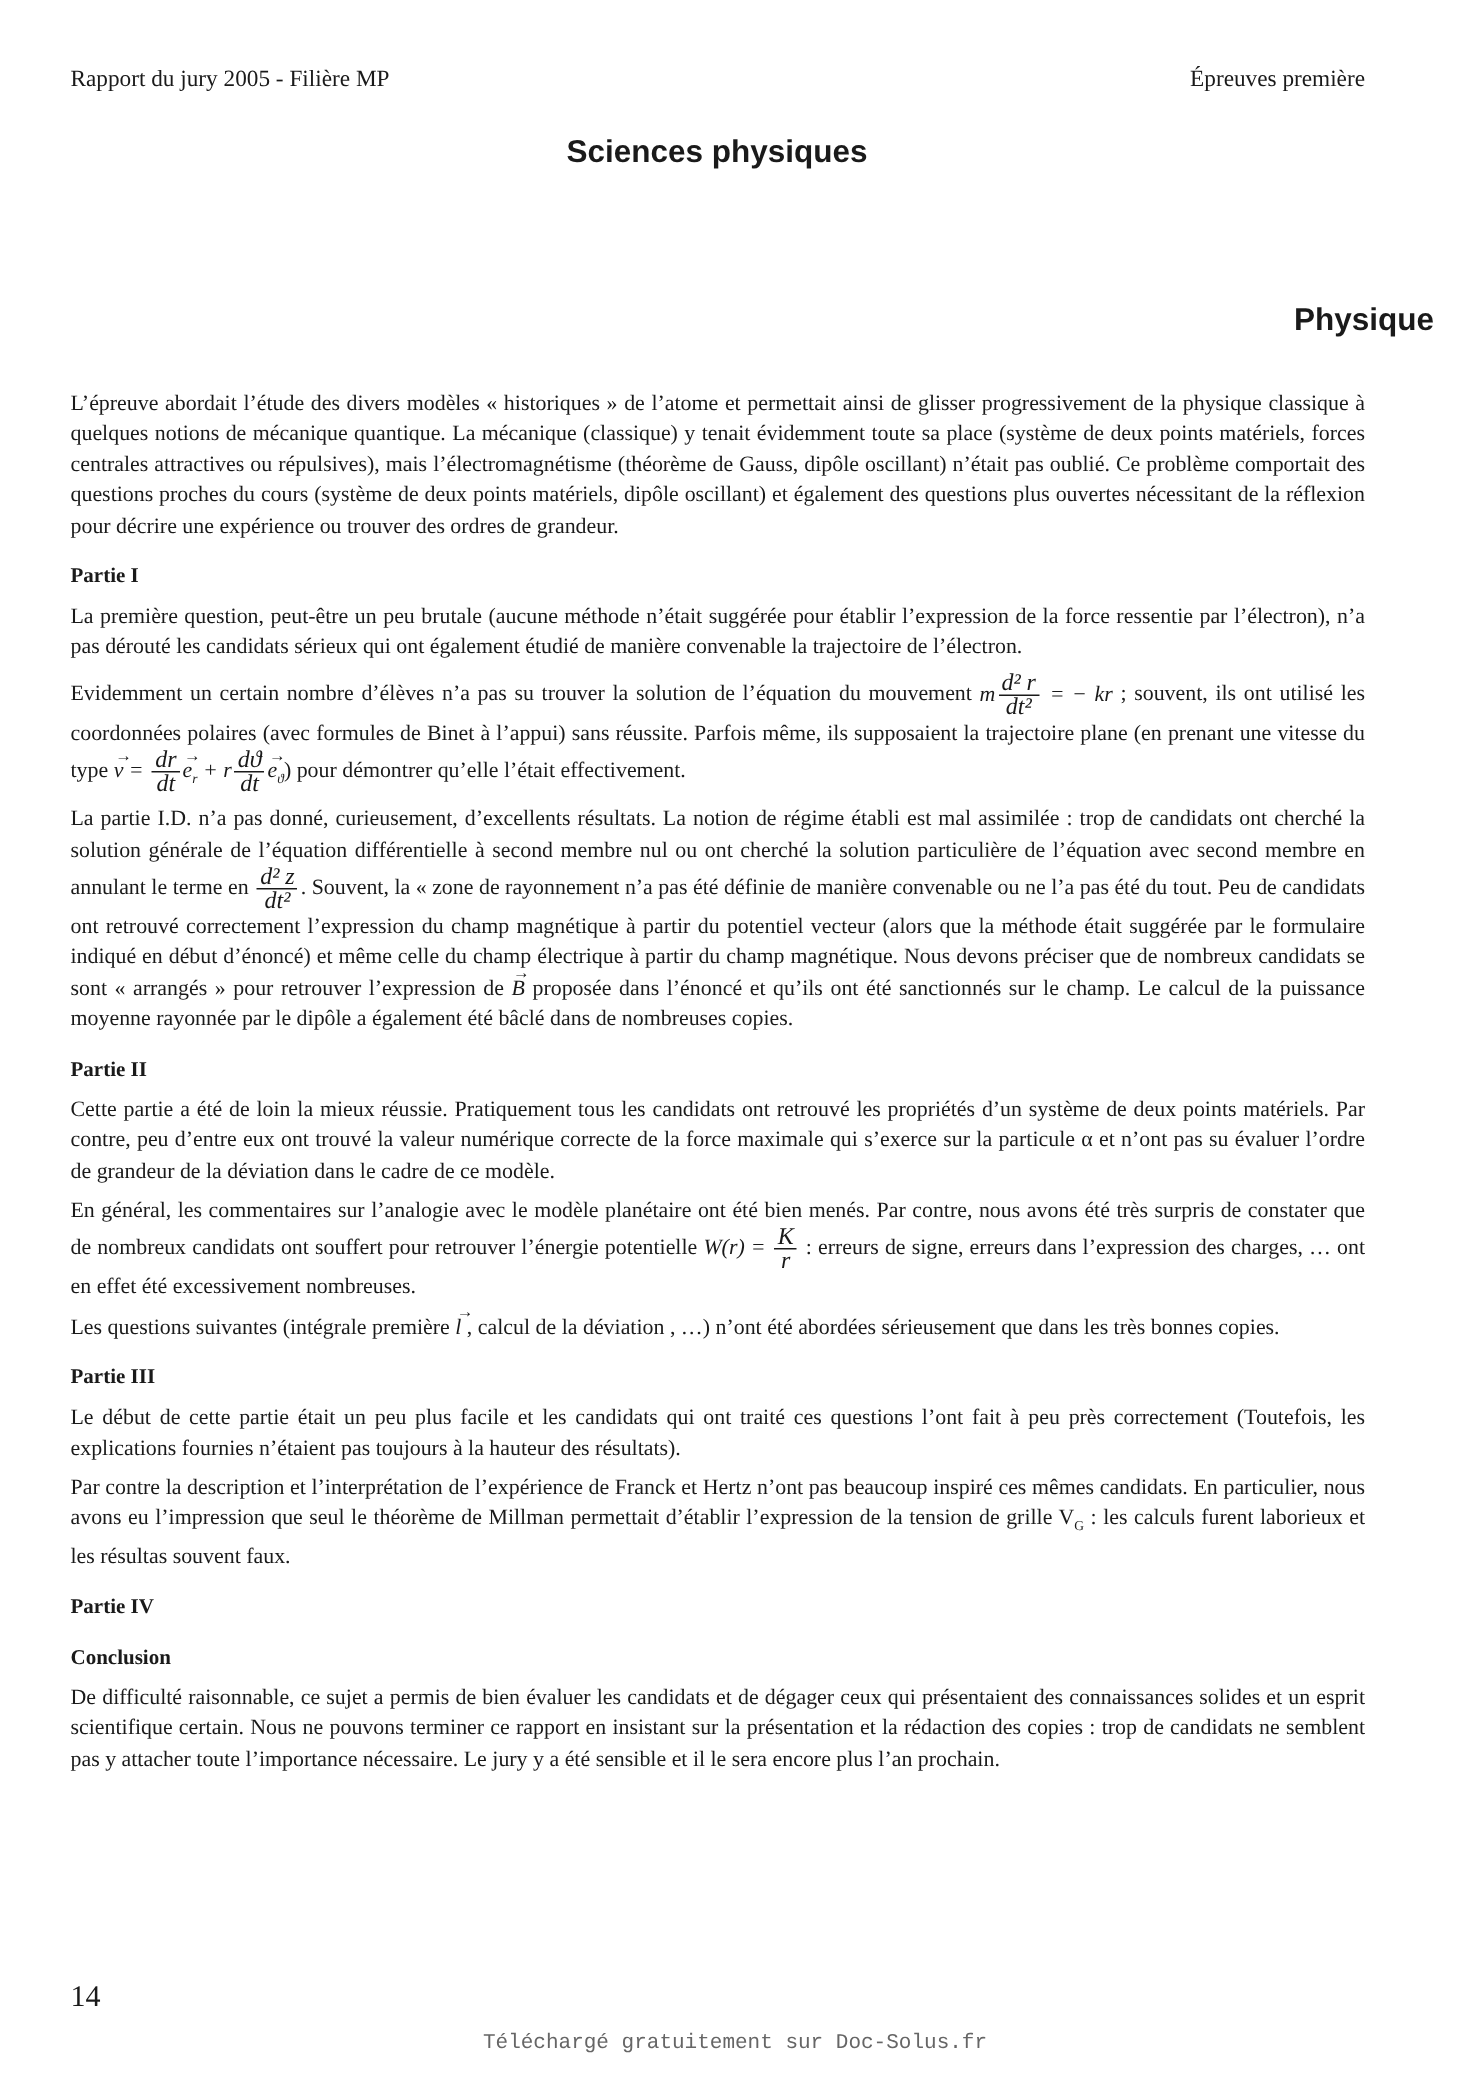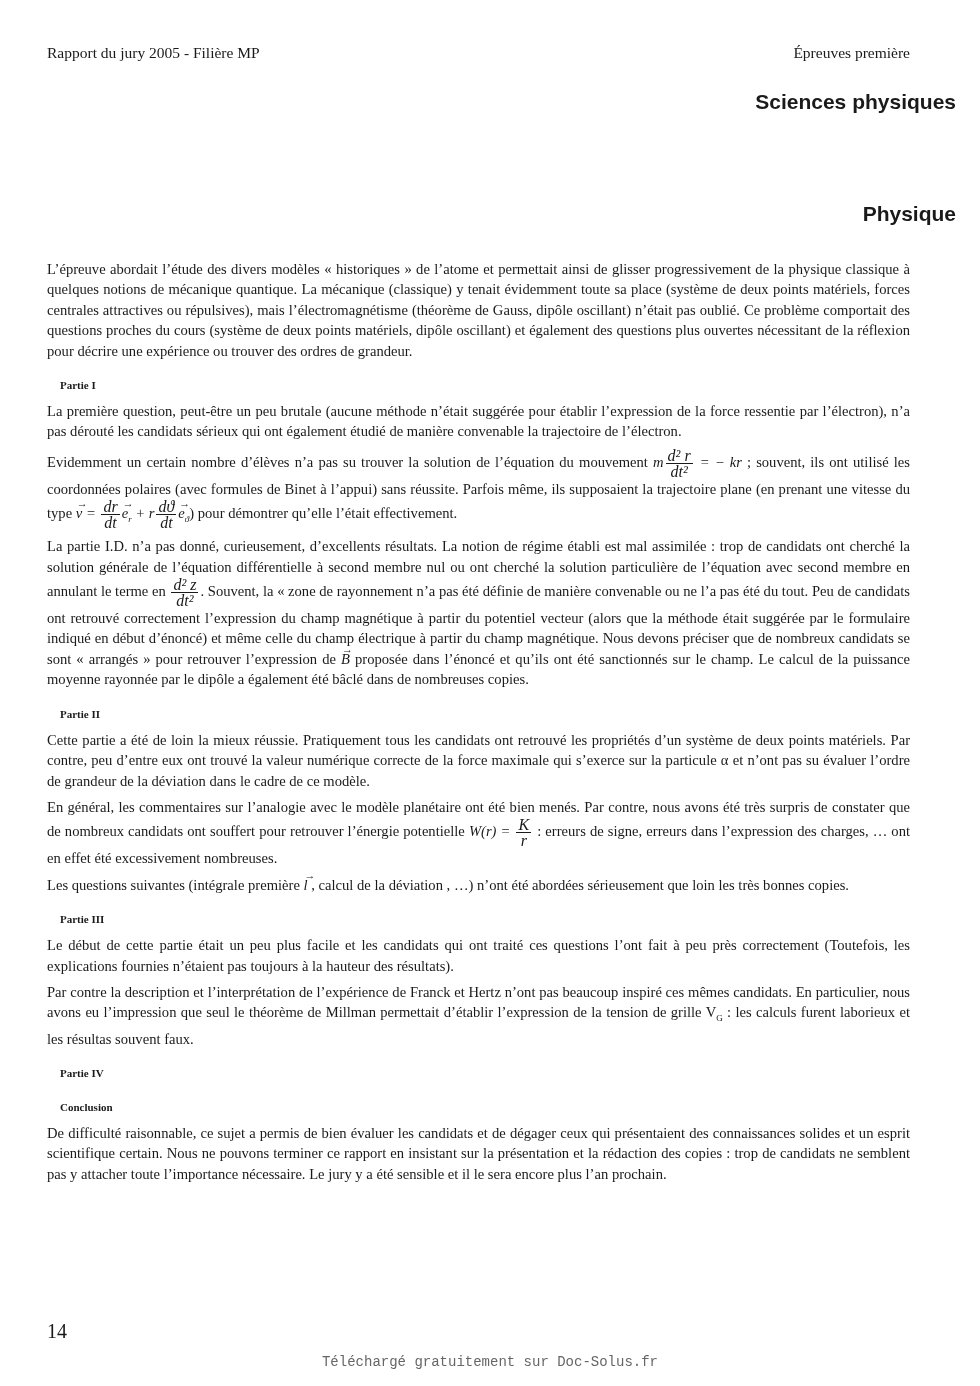--- a/index.html
+++ b/index.html
@@ -3,26 +3,26 @@
 <meta charset="utf-8">
 <style>
   html, body { margin: 0; padding: 0; background: #ffffff; }
   body { width: 980px; height: 1386px; position: relative; overflow: hidden; color: #1a1a1a; }
   .serif { font-family: "Liberation Serif", "DejaVu Serif", serif; }
   .sans { font-family: "Liberation Sans", "DejaVu Sans", sans-serif; }
   .mono { font-family: "Liberation Mono", "DejaVu Sans Mono", monospace; }
 
   .header-left { position: absolute; left: 47px; top: 44px; font-size: 15.5px; }
   .header-right { position: absolute; right: 70px; top: 44px; font-size: 15.5px; }
-  .doc-title { position: absolute; left: 0; width: 956px; top: 90px; text-align: right; font-size: 21px; font-weight: bold; }
+  .doc-title { position: absolute; left: 0; width: 956px; top: 90px; text-align: center; font-size: 21px; font-weight: bold; }
   .section-title { position: absolute; left: 0; width: 956px; top: 202px; text-align: right; font-size: 21px; font-weight: bold; }
 
   .content { position: absolute; left: 47px; top: 259px; width: 863px; font-size: 14.6px; line-height: 20.4px; text-align: justify; }
   .content p { margin: 0 0 6px 0; }
-  .content h2 { font-size: 11px; font-weight: bold; margin: 14px 0 6px 13px; line-height: 20px; }
+  .content h2 { font-size: 14px; font-weight: bold; margin: 14px 0 6px 0; line-height: 20px; }
   .intro { margin-bottom: 8px !important; }
 
   .math { font-family: "Liberation Serif", "DejaVu Serif", serif; font-style: italic; white-space: nowrap; }
   .frac { display: inline-block; vertical-align: middle; text-align: center; font-style: italic; line-height: 15px; margin: 0 2px; }
   .frac .num { display: block; border-bottom: 1px solid #1a1a1a; padding: 0 2px; font-size: 16px; }
   .frac .den { display: block; padding: 0 2px; font-size: 16px; }
   .vec { position: relative; display: inline-block; }
   .vec::before { content: "\2192"; position: absolute; top: -10px; left: 1px; font-size: 11px; font-style: normal; }
   sub.small { font-size: 9px; }
 
@@ -50,21 +50,21 @@
   <p>
     <span>La partie I.D. n’a pas donné, curieusement, d’excellents résultats. La notion de régime établi est mal assimilée : trop de candidats ont cherché la solution générale de l’équation différentielle à second membre nul ou ont cherché la solution particulière de l’équation avec second membre en annulant le terme en </span><span class="math"><span class="frac"><span class="num">d² z</span><span class="den">dt²</span></span></span><span>. Souvent, la « zone de rayonnement n’a pas été définie de manière convenable ou ne l’a pas été du tout. Peu de candidats ont retrouvé correctement l’expression du champ magnétique à partir du potentiel vecteur (alors que la méthode était suggérée par le formulaire indiqué en début d’énoncé) et même celle du champ électrique à partir du champ magnétique. Nous devons préciser que de nombreux candidats se sont « arrangés » pour retrouver l’expression de </span><span class="math vec">B</span><span> proposée dans l’énoncé et qu’ils ont été sanctionnés sur le champ. Le calcul de la puissance moyenne rayonnée par le dipôle a également été bâclé dans de nombreuses copies.</span>
   </p>
 
   <h2>Partie II</h2>
   <p>Cette partie a été de loin la mieux réussie. Pratiquement tous les candidats ont retrouvé les propriétés d’un système de deux points matériels. Par contre, peu d’entre eux ont trouvé la valeur numérique correcte de la force maximale qui s’exerce sur la particule α et n’ont pas su évaluer l’ordre de grandeur de la déviation dans le cadre de ce modèle.</p>
   <p>
     <span>En général, les commentaires sur l’analogie avec le modèle planétaire ont été bien menés. Par contre, nous avons été très surpris de constater que de nombreux candidats ont souffert pour retrouver l’énergie potentielle </span><span class="math"><span>W(r) = </span><span class="frac"><span class="num">K</span><span class="den">r</span></span></span><span> : erreurs de signe, erreurs dans l’expression des charges, … ont en effet été excessivement nombreuses.</span>
   </p>
   <p>
-    <span>Les questions suivantes (intégrale première </span><span class="math vec">l</span><span> , calcul de la déviation , …) n’ont été abordées sérieusement que loin les très bonnes copies.</span>
+    <span>Les questions suivantes (intégrale première </span><span class="math vec">l</span><span> , calcul de la déviation , …) n’ont été abordées sérieusement que dans les très bonnes copies.</span>
   </p>
 
   <h2>Partie III</h2>
   <p>Le début de cette partie était un peu plus facile et les candidats qui ont traité ces questions l’ont fait à peu près correctement (Toutefois, les explications fournies n’étaient pas toujours à la hauteur des résultats).</p>
   <p>
     <span>Par contre la description et l’interprétation de l’expérience de Franck et Hertz n’ont pas beaucoup inspiré ces mêmes candidats. En particulier, nous avons eu l’impression que seul le théorème de Millman permettait d’établir l’expression de la tension de grille V</span><sub class="small">G</sub><span> : les calculs furent  laborieux et les résultas souvent faux.</span>
   </p>
 
   <h2>Partie IV</h2>
 

